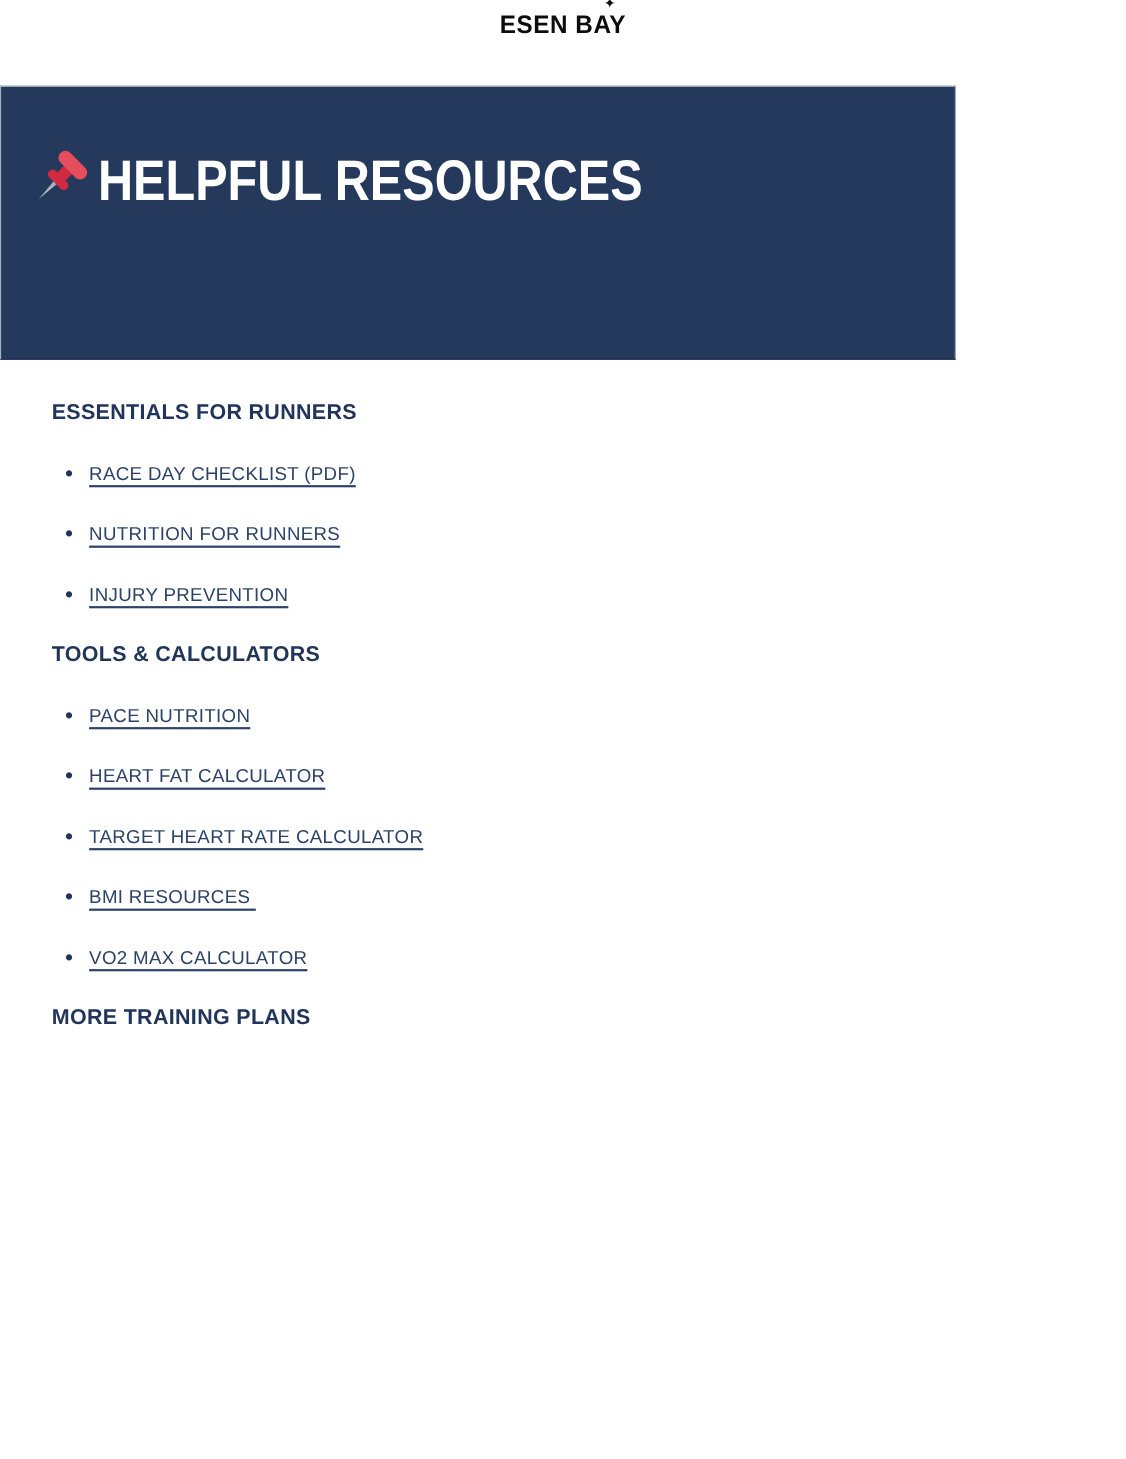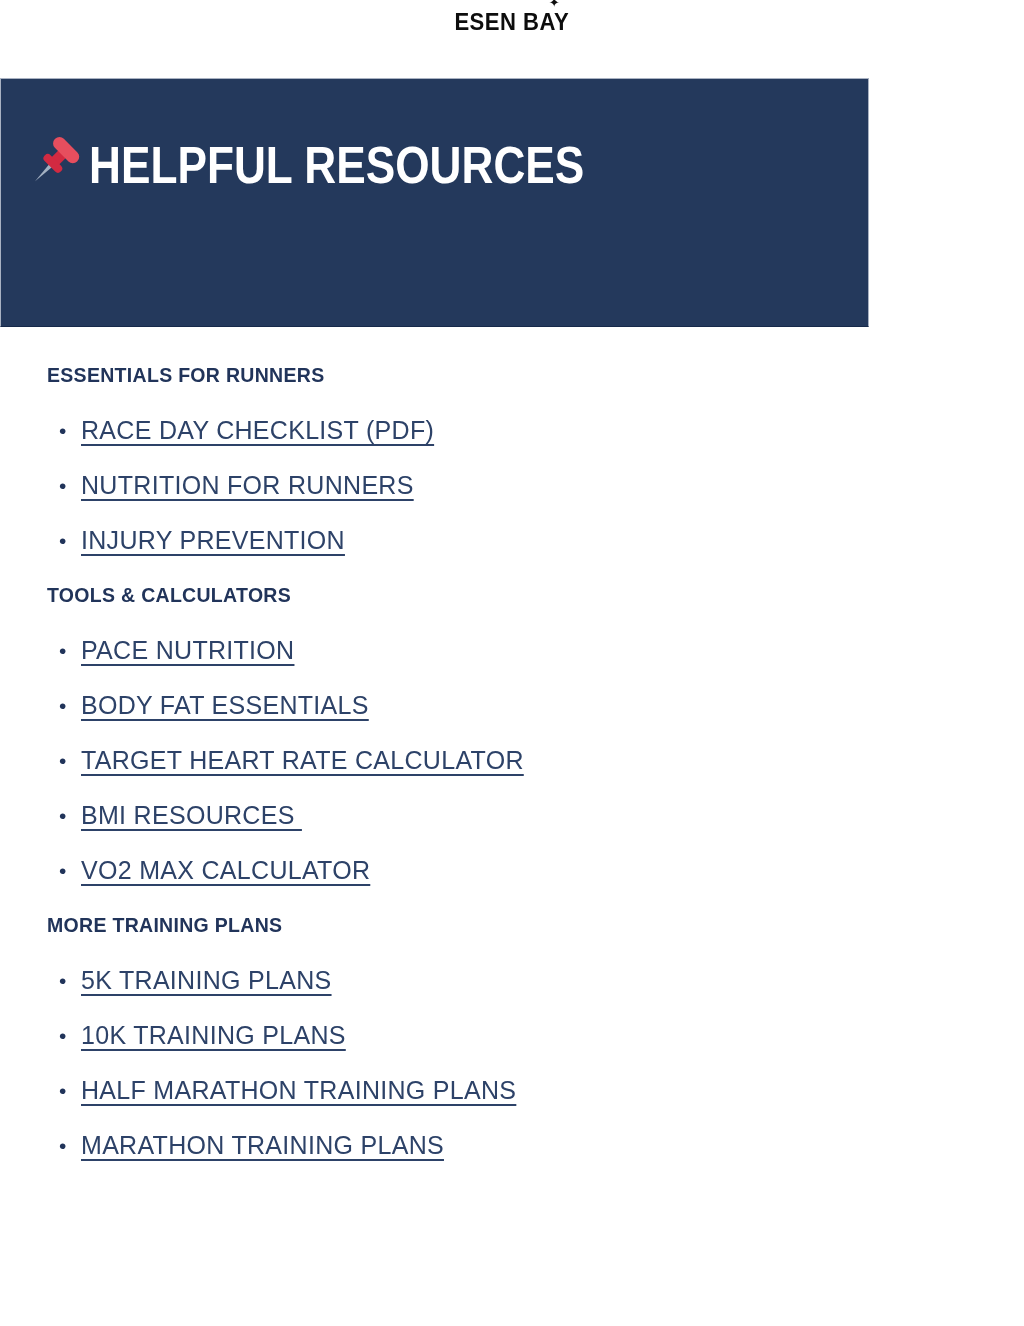--- a/index.html
+++ b/index.html
@@ -107,21 +107,21 @@
     content: "\2022";
     position: absolute;
     left: 12px;
     top: 50%;
     transform: translateY(-53%);
     color: #21345a;
     font-size: 21px;
     line-height: 1;
   }
   .res-link {
-    font-size: 25px;
+    font-size: 17px;
     font-weight: 400;
     letter-spacing: 0.3px;
     color: #2d4268;
     text-decoration: underline;
     text-decoration-thickness: 1.5px;
     text-underline-offset: 5px;
     white-space: pre;
     cursor: pointer;
   }
 </style>
@@ -174,52 +174,35 @@
 
   <section class="res-section">
     <h3 class="res-heading">TOOLS &amp; CALCULATORS</h3>
     <ul class="res-list">
   <li class="res-item">
     <a href="#" class="res-link">PACE NUTRITION</a>
   </li>
 
 
   <li class="res-item">
-    <a href="#" class="res-link">BODY FAT ESSENTIALS</a>
+    <a href="#" class="res-link">HEART FAT CALCULATOR</a>
   </li>
 
   <li class="res-item">
     <a href="#" class="res-link">TARGET HEART RATE CALCULATOR</a>
   </li>
 
   <li class="res-item">
     <a href="#" class="res-link">BMI RESOURCES </a>
   </li>
 
   <li class="res-item">
     <a href="#" class="res-link">VO2 MAX CALCULATOR</a>
   </li>
 </ul>
   </section>
 
   <section class="res-section">
     <h3 class="res-heading">MORE TRAINING PLANS</h3>
-    <ul class="res-list">
-  <li class="res-item">
-    <a href="#" class="res-link">5K TRAINING PLANS</a>
-  </li>
-
-  <li class="res-item">
-    <a href="#" class="res-link">10K TRAINING PLANS</a>
-  </li>
-
-  <li class="res-item">
-    <a href="#" class="res-link">HALF MARATHON TRAINING PLANS</a>
-  </li>
-
-  <li class="res-item">
-    <a href="#" class="res-link">MARATHON TRAINING PLANS</a>
-  </li>
-</ul>
   </section>
 </main>
 
 </div>
 
 </body></html>

